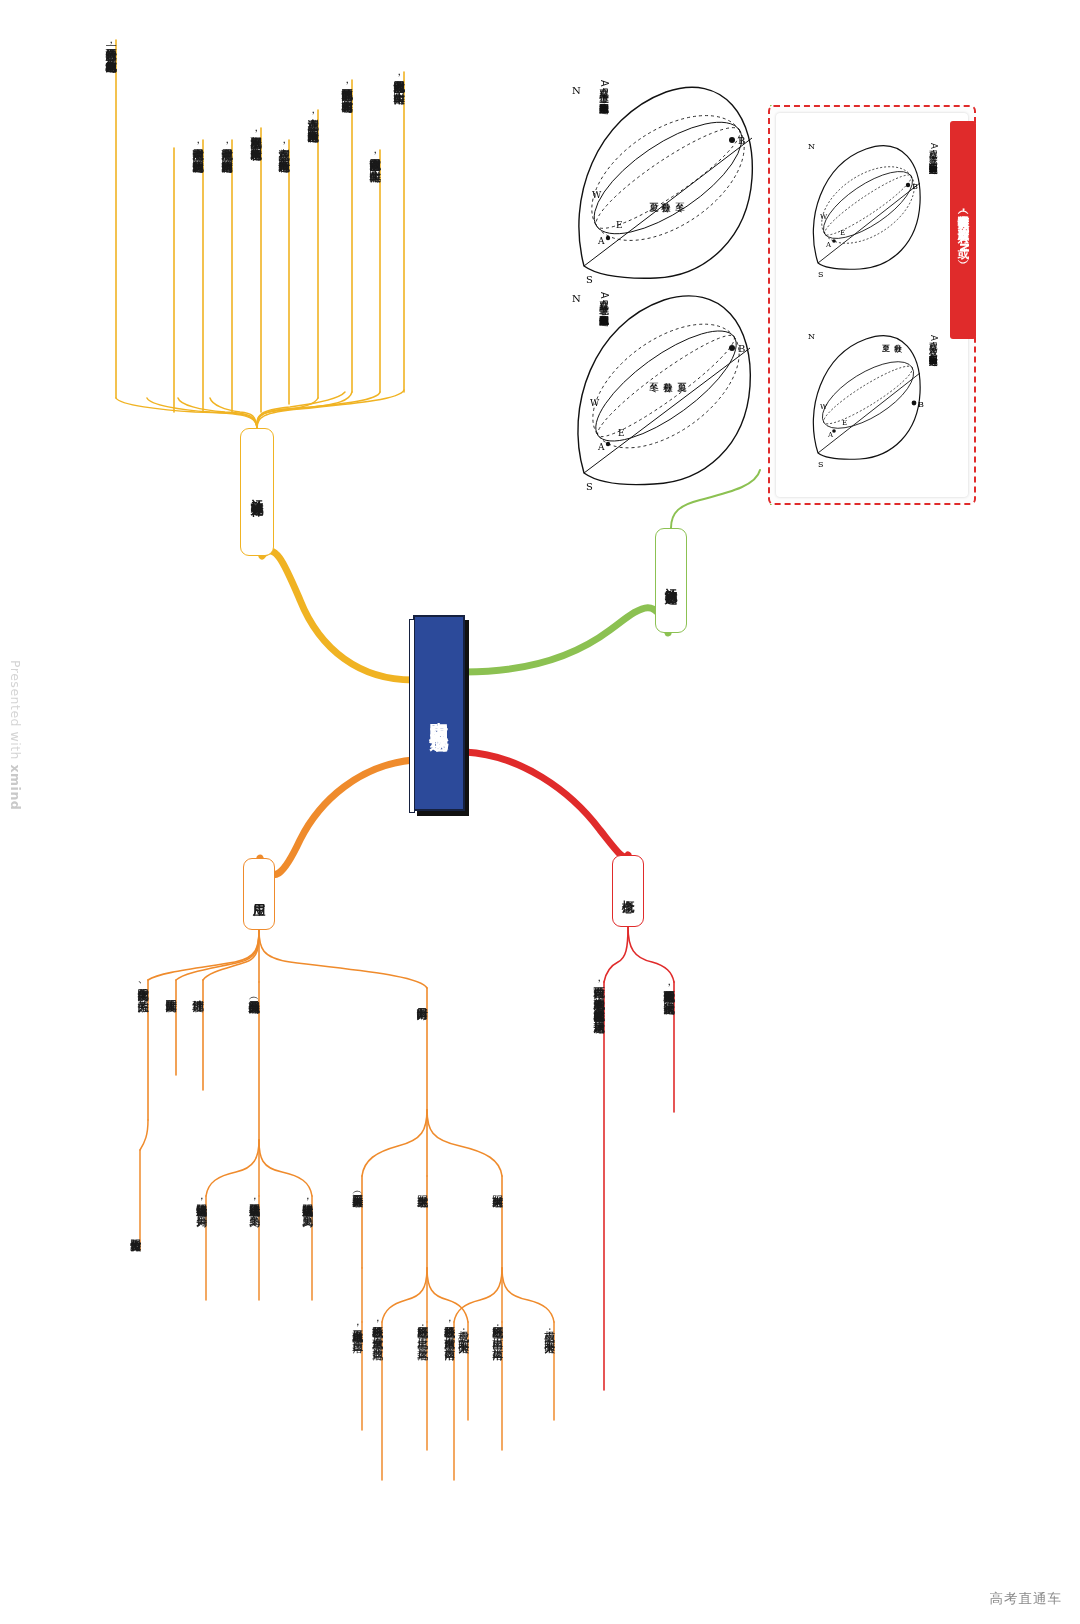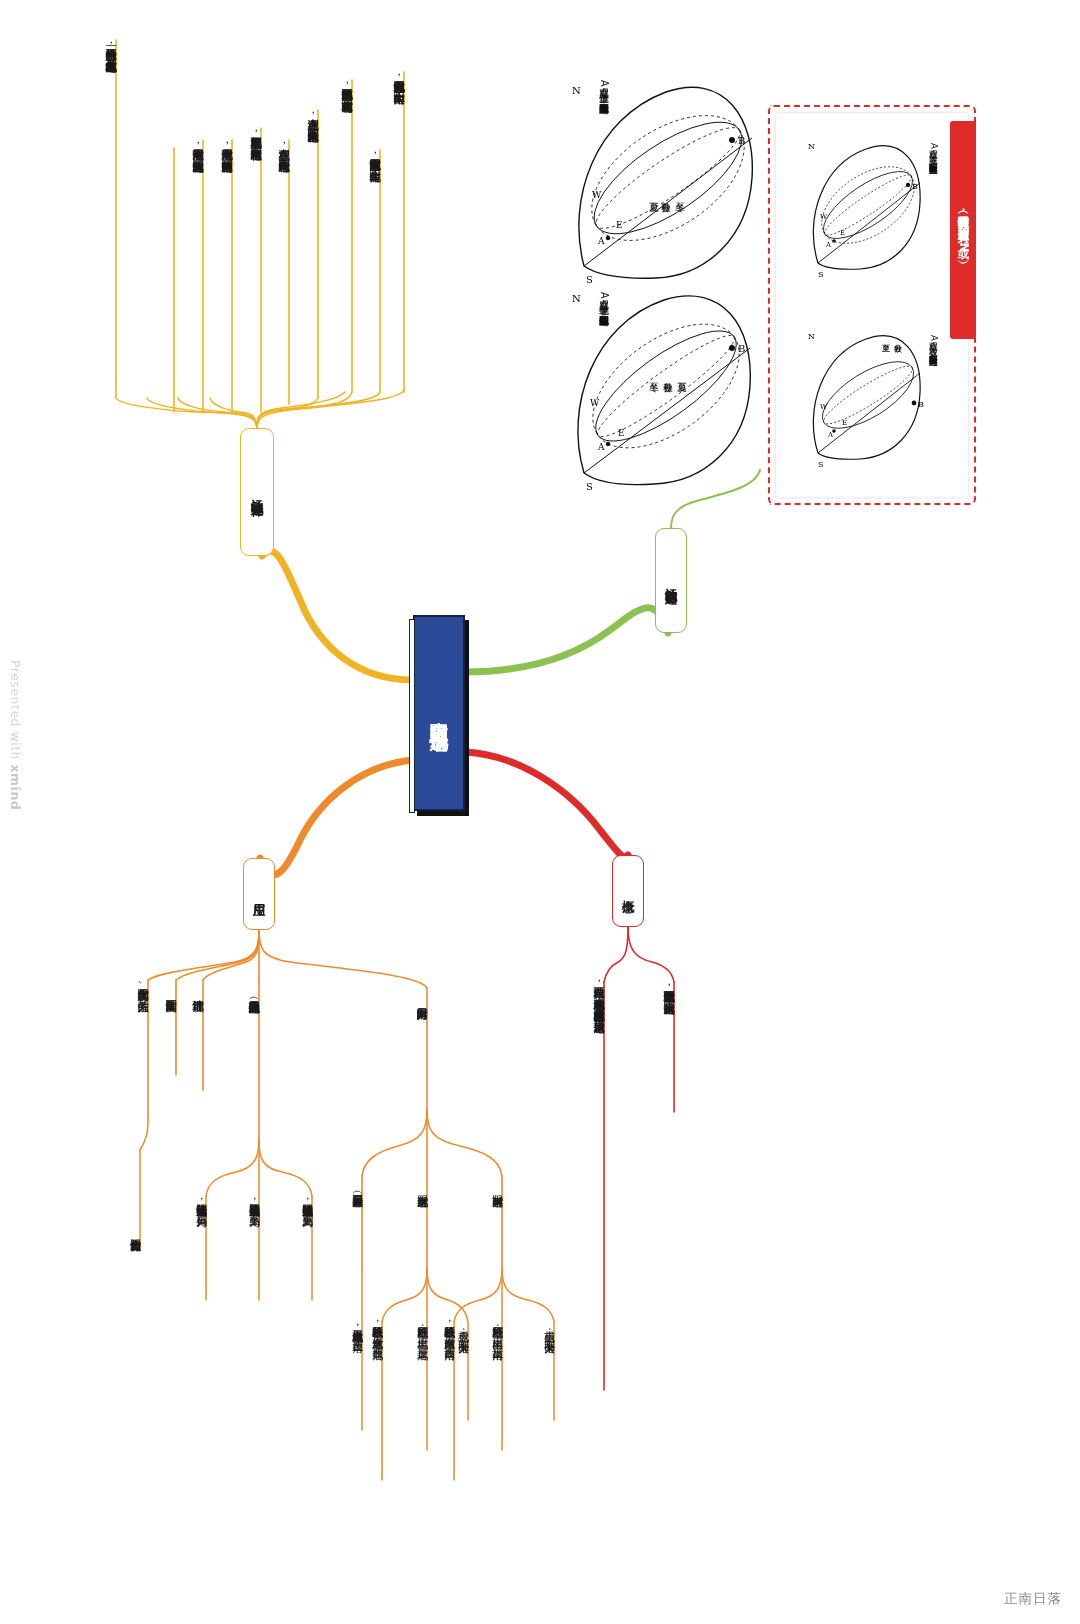--- a/index.html
+++ b/index.html
@@ -452,16 +452,16 @@
   </div>
 
   <div class="wm">
     <div class="vtext" style="height:170px;">
       <span>Presented with</span>
       <b>xmind</b>
     </div>
   </div>
 
   <div class="footer">
-    <span>正南日落</span>
+    <span>高考直通车</span>
   </div>
 
 </div>
 
 </body></html>

